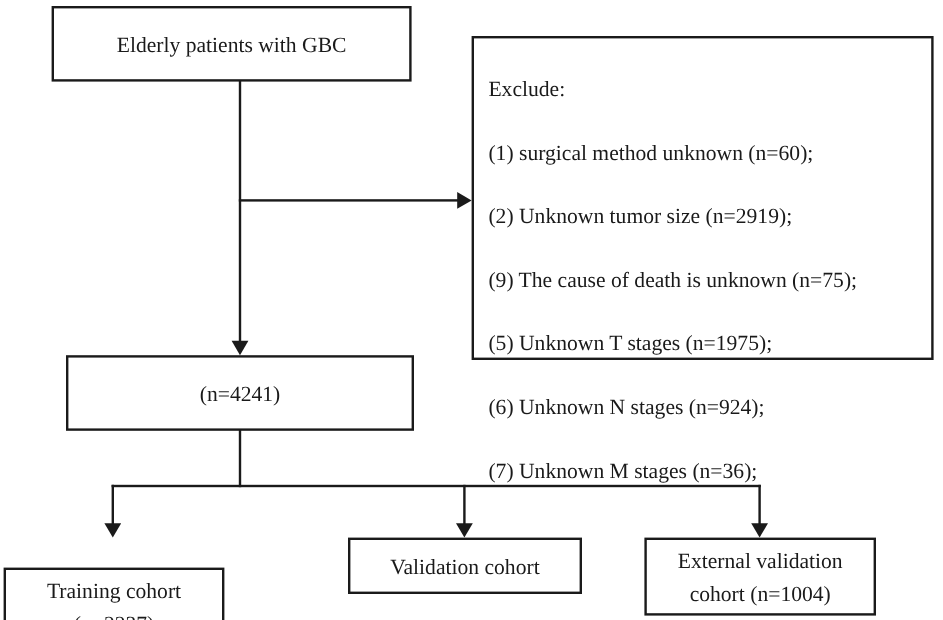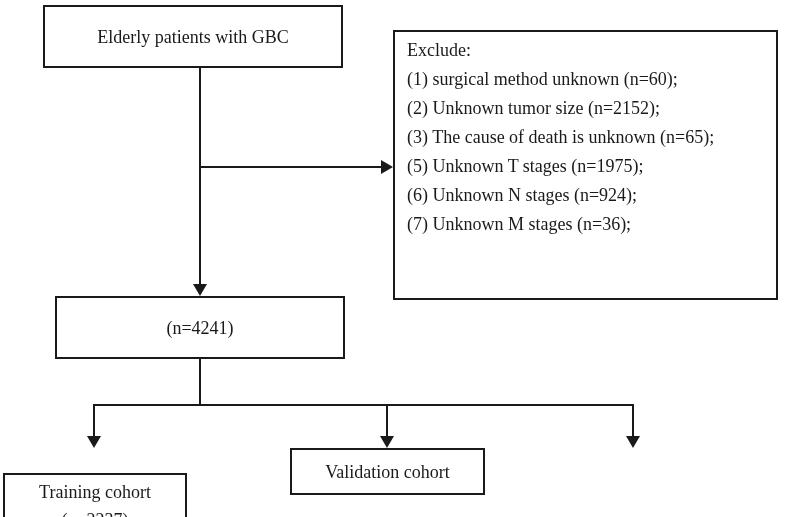--- a/index.html
+++ b/index.html
@@ -35,21 +35,21 @@
   .box-validation { left: 290px; top: 448px; width: 195px; height: 47px; }
   .box-external   { left: 537px; top: 448px; width: 193px; height: 65px; }
   .box-exclude {
     left: 393px; top: 30px; width: 385px; height: 270px;
     align-items: flex-start;
     justify-content: flex-start;
     text-align: left;
     padding: 4px 10px 0 12px;
     line-height: 29px;
   }
-  .box-exclude .ex-line { width: 100%; }
+  .box-exclude .ex-line { width: 100%; margin-top: 24px; }
   .line {
     position: absolute;
     background: #1a1a1a;
   }
   .arrow-down {
     position: absolute;
     width: 0; height: 0;
     border-left: 7px solid transparent;
     border-right: 7px solid transparent;
     border-top: 12px solid #1a1a1a;
@@ -67,40 +67,44 @@
 
 <div class="canvas">
 
   <div class="box box-top">
     <div>Elderly patients with GBC</div>
   </div>
 
   <div class="box box-exclude">
     <div class="ex-line">Exclude:</div>
     <div class="ex-line">(1) surgical method unknown (n=60);</div>
-    <div class="ex-line">(2) Unknown tumor size (n=2152);</div>
-    <div class="ex-line">(3) The cause of death is unknown (n=65);</div>
+    <div class="ex-line">(2) Unknown tumor size (n=2919);</div>
+    <div class="ex-line">(9) The cause of death is unknown (n=75);</div>
     <div class="ex-line">(5) Unknown T stages (n=1975);</div>
     <div class="ex-line">(6) Unknown N stages (n=924);</div>
     <div class="ex-line">(7) Unknown M stages (n=36);</div>
   </div>
 
   <div class="box box-identified">
     <div>(n=4241)</div>
   </div>
 
   <div class="box box-training">
     <div>Training cohort</div>
     <div>(n=2237)</div>
   </div>
 
   <div class="box box-validation">
     <div>Validation cohort</div>
   </div>
 
+  <div class="box box-external">
+    <div>External validation</div>
+    <div>cohort (n=1004)</div>
+  </div>
 
   <div class="line" style="left:199px; top:67px; width:2px; height:218px;"></div>
   <div class="arrow-down" style="left:193px; top:284px;"></div>
 
   <div class="line" style="left:199px; top:166px; width:184px; height:2px;"></div>
   <div class="arrow-right" style="left:381px; top:160px;"></div>
 
   <div class="line" style="left:199px; top:358px; width:2px; height:48px;"></div>
 
   <div class="line" style="left:93px; top:404px; width:541px; height:2px;"></div>

